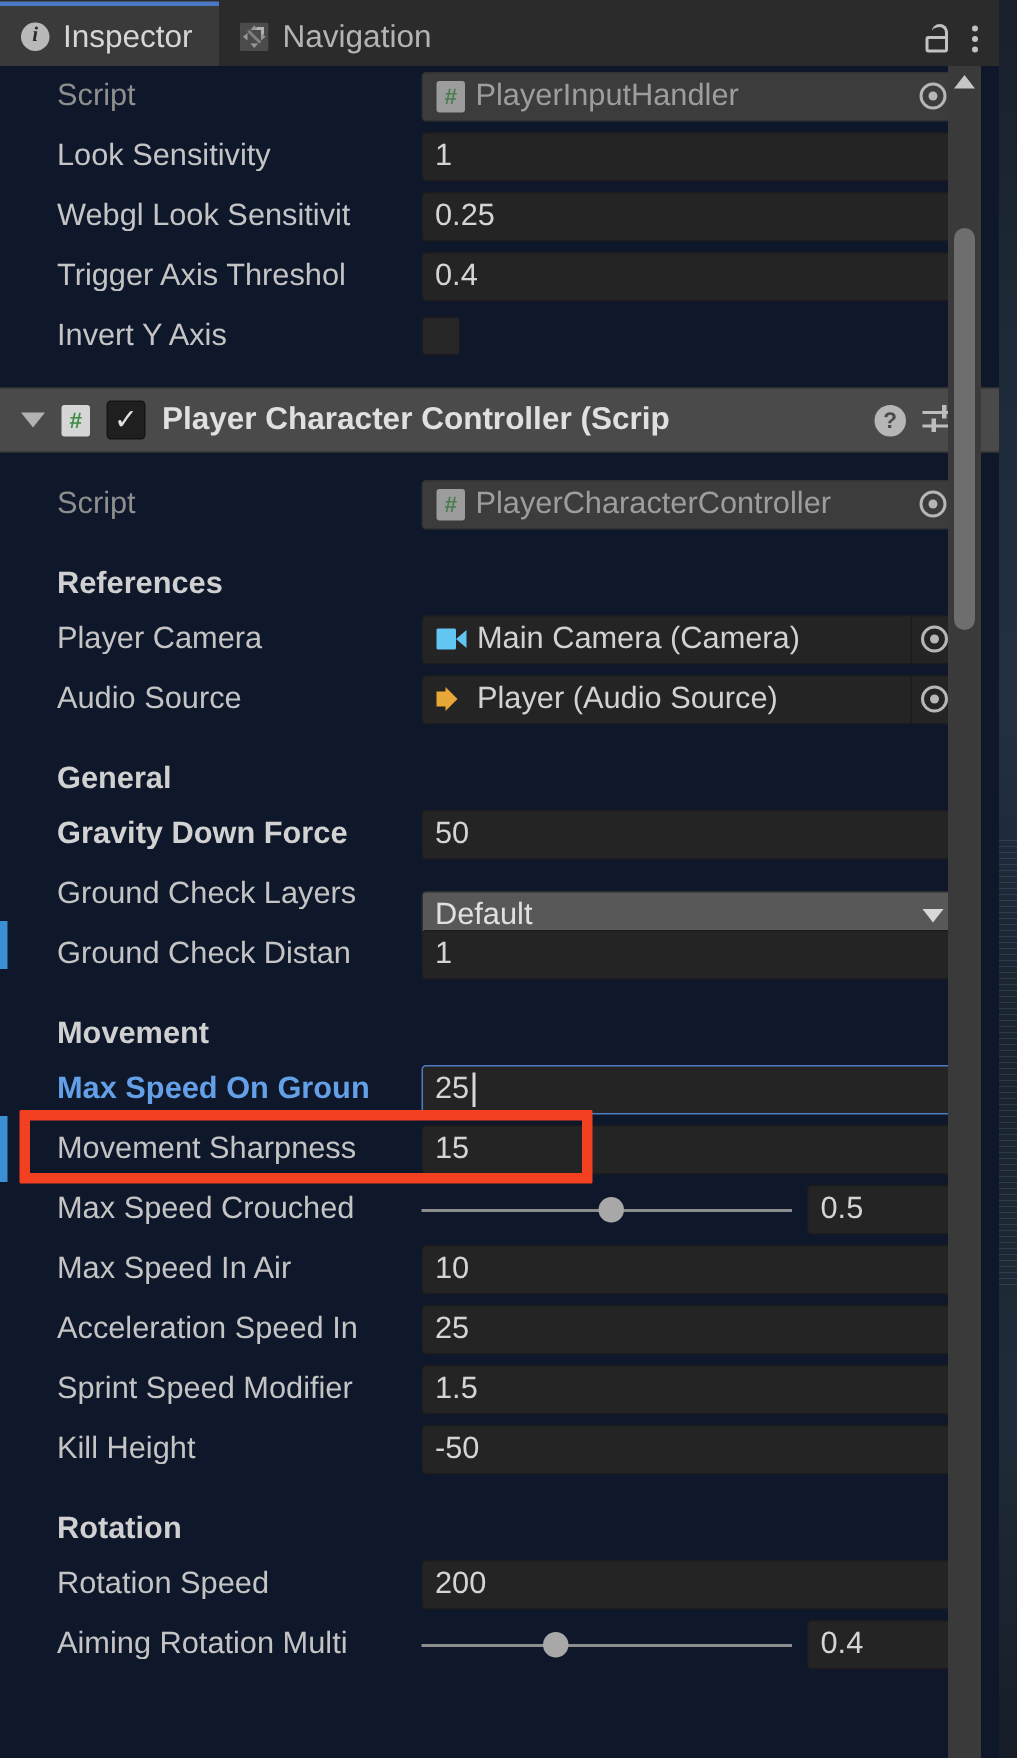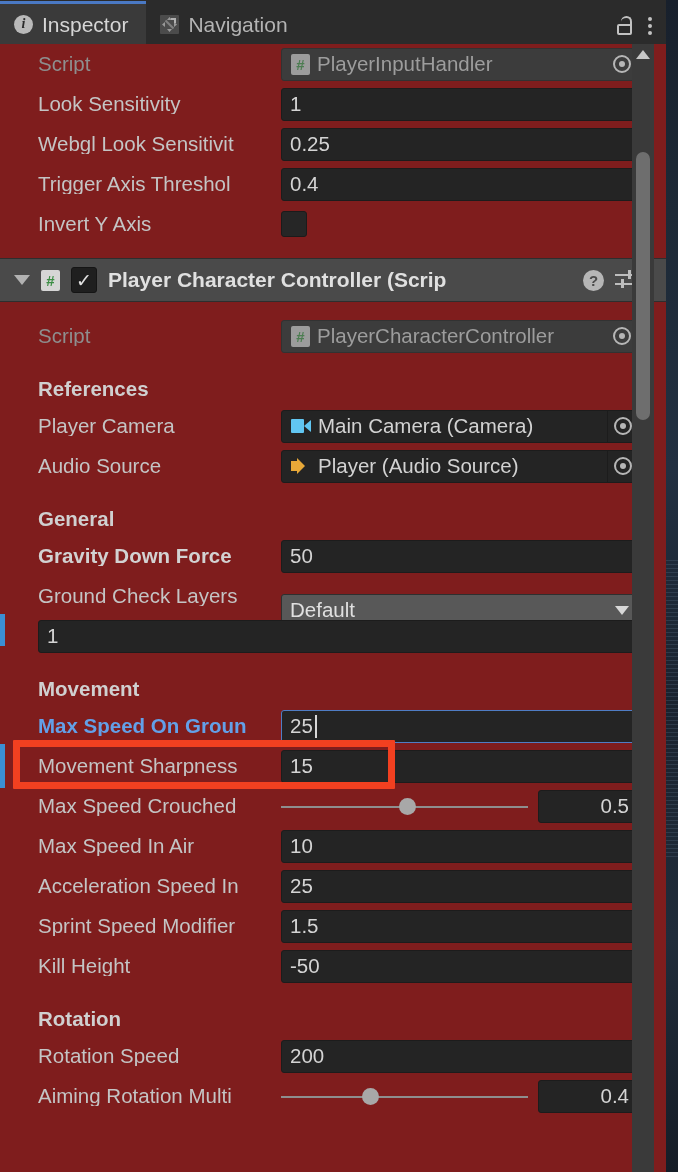--- a/index.html
+++ b/index.html
@@ -62,21 +62,21 @@
   .icon-lock { width: 17px; height: 19px; position: relative; }
   .icon-lock .body { position: absolute; left: 0; bottom: 0; width: 15px; height: 11px;
     border: 2px solid #c2c2c2; border-radius: 2px; }
   .icon-lock .shackle { position: absolute; left: 4px; top: 0; width: 11px; height: 10px;
     border: 2px solid #c2c2c2; border-bottom: none; border-radius: 6px 6px 0 0;
     border-left: none; }
   .icon-kebab { display: flex; flex-direction: column; gap: 3px; align-items: center; }
   .icon-kebab i { width: 4px; height: 4px; border-radius: 50%; background: #c2c2c2; display: block; }
 
   
-  .body-area { position: relative; width: 666px; height: 1128px; overflow: hidden; background: #7f1d1d; }
+  .body-area { position: relative; width: 666px; height: 1128px; overflow: hidden; background: #0f172a; }
 
   .row {
     position: relative; display: flex; align-items: center;
     height: 40px; padding-left: 38px;
   }
   .row .lbl {
     width: 243px; flex: 0 0 243px;
     font-size: 20.5px; color: #c4c4c4;
     white-space: nowrap; overflow: hidden;
     line-height: 1;
@@ -167,21 +167,21 @@
   .preset-icon i:nth-child(4) { left: 6px; top: 9px; }
 
   
   .slider { flex: 1 1 auto; display: flex; align-items: center; margin-right: 10px; position: relative;
     height: 33px; }
   .slider .track { position: absolute; left: 0; right: 0; height: 2px; background: #8e8e8e; top: 16px; }
   .slider .knob { position: absolute; width: 17px; height: 17px; border-radius: 50%;
     background: #a8a8a8; top: 8px; }
   .slider-val { width: 100px; flex: 0 0 100px; height: 33px; background: #242424;
     border: 1px solid #1c1c1c; border-radius: 3px; display: flex; align-items: center;
-    padding: 0 8px; font-size: 20.5px; color: #d4d4d4; margin-right: 28px; line-height: 1; justify-content: flex-end;}
+    padding: 0 8px; font-size: 20.5px; color: #d4d4d4; margin-right: 28px; line-height: 1;}
 
   
   .dropdown {
     height: 33px; background: #585858; border: 1px solid #2f2f2f; border-radius: 3px;
     display: flex; align-items: center; padding: 0 8px; flex: 1 1 auto; margin-right: 28px;
     font-size: 20.5px; color: #e0e0e0; line-height: 1; margin-top: 28px;
   }
   .dropdown .dd-label { flex: 1 1 auto; white-space: nowrap; overflow: hidden; }
   .dd-arrow { width: 0; height: 0; border-left: 7px solid transparent; border-right: 7px solid transparent;
     border-top: 9px solid #d8d8d8; }
@@ -366,20 +366,21 @@
 
       <div class="row">
         <div class="lbl">Ground Check Layers</div>
         <div class="dropdown">
           <span class="dd-label">Default</span>
           <span class="dd-arrow"></span>
         </div>
       </div>
 
       <div class="row">
+        <div class="lbl">Ground Check Distan</div>
         <div class="field">
           <span class="txt">1</span>
         </div>
       </div>
 
       <div class="spacer-sm"></div>
 
       <div class="section">Movement</div>
 
       <div class="row">

